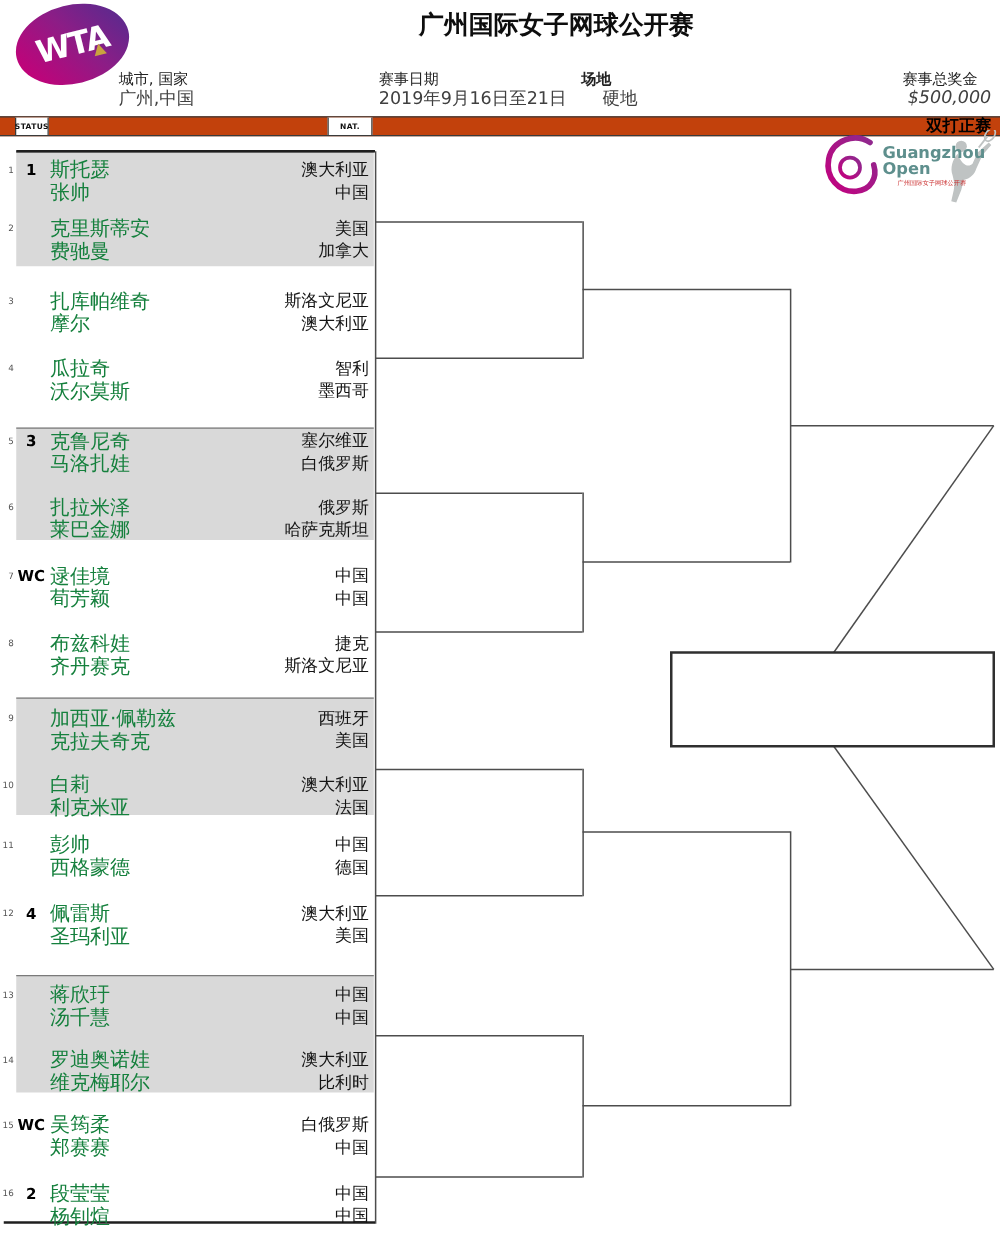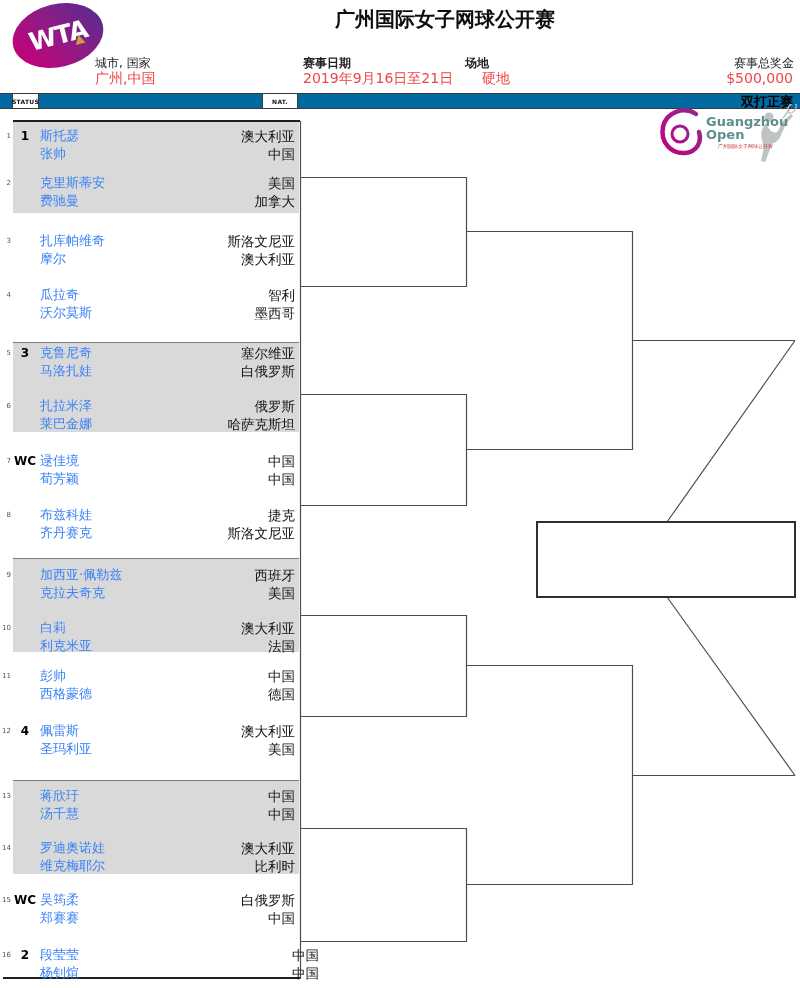--- a/index.html
+++ b/index.html
@@ -12,25 +12,25 @@
        transform:rotate(-14deg);display:flex;align-items:center;justify-content:center;}
   .wta-text{color:#fff;font-weight:bold;font-size:25px;letter-spacing:-1px;}
   .wta-tri{position:absolute;left:61px;top:36px;width:0;height:0;
            border-left:5px solid transparent;border-right:5px solid transparent;
            border-bottom:9px solid #c9a23f;}
 
   .title{position:absolute;left:90px;top:6px;width:710px;text-align:center;
          font-size:20px;font-weight:bold;color:#0d0d0d;}
 
   .lbl{position:absolute;font-size:12px;color:#222;white-space:nowrap;}
-  .val{position:absolute;font-size:14px;color:#ef4444;white-space:nowrap;}
+  .val{position:absolute;font-size:14px;color:#404040;white-space:nowrap;}
   .r{text-align:right;}
 
   
-  .bar{position:absolute;left:0;top:93px;width:800px;height:14px;background:#0369a1;
+  .bar{position:absolute;left:0;top:93px;width:800px;height:14px;background:#c2410c;
        border-top:1px solid #3a3a3a;border-bottom:1px solid #3a3a3a;}
   .bar-cell{position:absolute;top:0;height:14px;background:#fff;
             border-left:1px solid #3a3a3a;border-right:1px solid #3a3a3a;
             display:flex;align-items:center;justify-content:center;
             font-size:6px;font-weight:bold;color:#111;letter-spacing:.3px;}
   .cell-status{left:12px;width:25px;}
   .cell-nat{left:262px;width:34px;}
   .bar-draw{position:absolute;right:7px;top:0;height:14px;line-height:15px;
             font-size:13px;font-weight:bold;color:#000;}
 
@@ -39,22 +39,22 @@
          border-top:1px solid #7a7a7a;z-index:1;}
 
   svg.lines{position:absolute;left:0;top:0;z-index:2;}
 
   
   .team{position:absolute;left:0;width:300px;height:38px;z-index:3;}
   .team .no{position:absolute;left:1px;top:5px;width:10px;text-align:right;
             font-size:7px;color:#555;}
   .team .mark{position:absolute;left:12px;top:2px;width:26px;text-align:center;
               font-size:12px;font-weight:bold;color:#000;}
-  .team .names{position:absolute;left:40px;top:0;font-size:13px;line-height:18px;
-               color:#3b82f6;white-space:nowrap;}
+  .team .names{position:absolute;left:40px;top:0;font-size:16px;line-height:18px;
+               color:#15803d;white-space:nowrap;}
   .team .nats{position:absolute;right:5px;top:0;font-size:13.5px;line-height:18px;
               color:#141414;text-align:right;white-space:nowrap;}
 
   
   .gz{position:absolute;left:652px;top:104px;z-index:3;}
 </style>
 </head>
 <body>
 
 <div class="page">
@@ -108,26 +108,26 @@
 
   <div class="wta">
     <span class="wta-text">WTA</span>
     <span class="wta-tri"></span>
   </div>
 
   <div class="title">广州国际女子网球公开赛</div>
 
   <div class="lbl" style="left:95px;top:55px;">城市, 国家</div>
   <div class="val" style="left:95px;top:70px;">广州,中国</div>
-  <div class="lbl" style="left:303px;top:55px;font-weight:bold;">赛事日期</div>
+  <div class="lbl" style="left:303px;top:55px;">赛事日期</div>
   <div class="val" style="left:303px;top:70px;text-align:right;">2019年9月16日至21日</div>
   <div class="lbl" style="left:465px;top:55px;font-weight:bold;">场地</div>
   <div class="val" style="left:482px;top:70px;">硬地</div>
-  <div class="lbl r" style="right:6px;top:55px;margin-left:37px;">赛事总奖金</div>
-  <div class="val r" style="right:7px;top:70px;">$500,000</div>
+  <div class="lbl r" style="right:18px;top:55px;margin-left:37px;">赛事总奖金</div>
+  <div class="val r" style="right:7px;top:70px;font-style:italic;">$500,000</div>
 
   <div class="bar">
     <div class="bar-cell cell-status">STATUS</div>
     <div class="bar-cell cell-nat">NAT.</div>
     <div class="bar-draw">双打正赛</div>
   </div>
 
   <svg class="gz" width="148" height="62" viewBox="0 0 148 62">
     <defs>
       <linearGradient id="gzg" x1="0" y1="1" x2="1" y2="0">
@@ -314,21 +314,21 @@
         <span class="mark">WC</span>
         <div class="names">
           <div>吴筠柔</div>
           <div>郑赛赛</div>
         </div>
         <div class="nats">
           <div>白俄罗斯</div>
           <div>中国</div>
         </div>
       </div>
-      <div class="team" style="top: 946px; padding-left: 24px;">
+      <div class="team" style="top: 946px;">
         <span class="no">16</span>
         <span class="mark">2</span>
         <div class="names">
           <div>段莹莹</div>
           <div>杨钊煊</div>
         </div>
         <div class="nats">
           <div>中国</div>
           <div>中国</div>
         </div>

